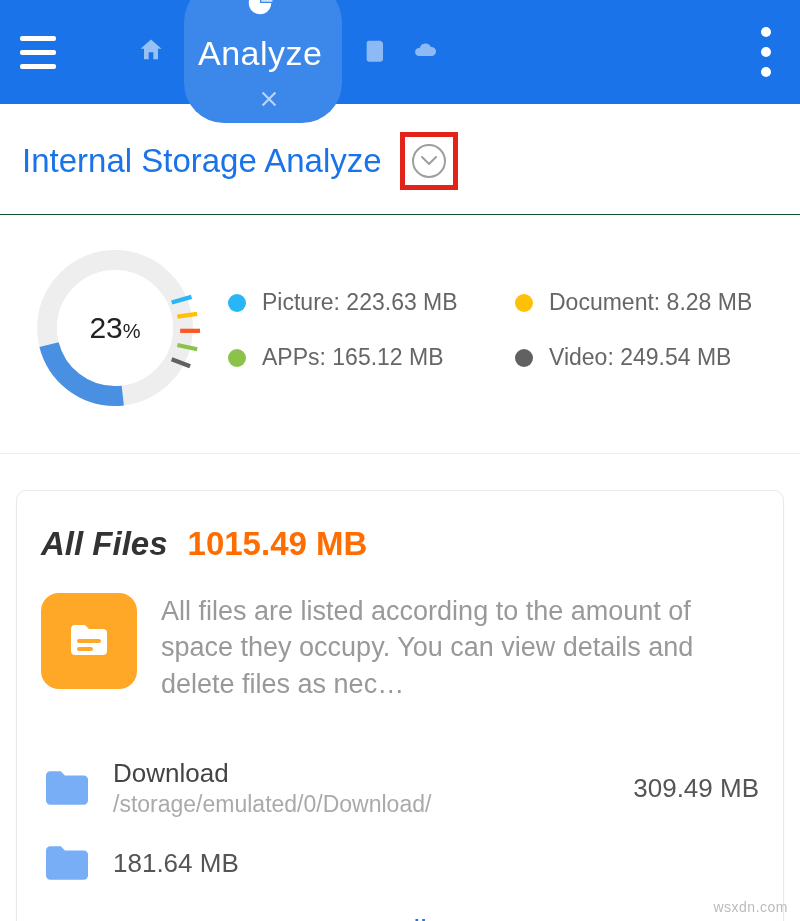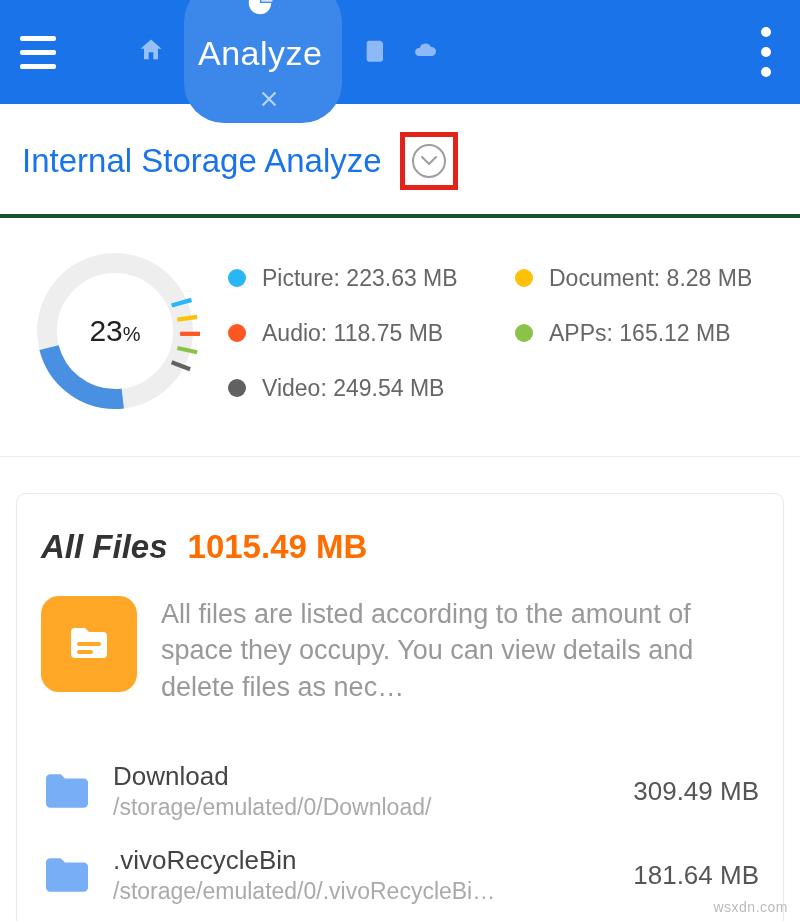--- a/index.html
+++ b/index.html
@@ -13,21 +13,21 @@
   .analyze-chip { display: flex; align-items: center; background: #3b87ea; border-radius: 40px; padding: 6px 20px 6px 14px; gap: 12px; margin-left: 6px; flex-direction: column; }
   .analyze-chip .chip-icon { color: #fff; }
   .analyze-chip .chip-label { color: #fff; font-size: 34px; font-weight: 400; letter-spacing: 0.5px; }
   .analyze-chip .chip-close { color: rgba(255,255,255,0.65); font-size: 28px; margin-left: 18px; }
   .sd-icon, .cloud-icon { color: rgba(255,255,255,0.5); margin-left: 8px; }
   .spacer { flex: 1; }
   .kebab { width: 40px; height: 60px; display: flex; flex-direction: column; align-items: center; justify-content: center; gap: 10px; }
   .kebab span { width: 10px; height: 10px; background: #fff; border-radius: 50%; }
 
   
-  .title-row { display: flex; align-items: center; padding: 28px 22px 24px; gap: 18px; border-bottom: 4px solid #14532d; }
+  .title-row { display: flex; align-items: center; padding: 28px 22px 24px; gap: 18px; border-bottom: 1px solid #14532d; }
   .title-text { color: #1a73e8; font-size: 33px; font-weight: 400; }
   .chevron-box { border: 5px solid #e2231a; width: 58px; height: 58px; display: flex; align-items: center; justify-content: center; }
   .chevron-circle { width: 34px; height: 34px; border: 2px solid #9e9e9e; border-radius: 50%; display: flex; align-items: center; justify-content: center; }
   .chevron-circle svg { display: block; }
 
   
   .summary { display: flex; padding: 28px 8px 40px 20px; gap: 18px; border-bottom: 1px solid #eee; }
   .donut-wrap { width: 190px; height: 170px; display: flex; align-items: center; justify-content: center; position: relative; }
   .donut-wrap svg { display: block; }
   .donut-center { position: absolute; top: 50%; left: 50%; transform: translate(-50%, -50%); font-size: 30px; font-weight: 500; color: #222; }
@@ -140,24 +140,20 @@
   <div class="legend">
     <div class="legend-item">
         <span class="dot" style="background:#29b6f6"></span>
         <span>Picture: 223.63 MB</span>
       </div>
     <div class="legend-item">
         <span class="dot" style="background:#ffc107"></span>
         <span>Document: 8.28 MB</span>
       </div>
     <div class="legend-item">
-        <span class="dot" style="background:#ff5722"></span>
-        <span>Audio: 118.75 MB</span>
-      </div>
-    <div class="legend-item">
         <span class="dot" style="background:#8bc34a"></span>
         <span>APPs: 165.12 MB</span>
       </div>
     <div class="legend-item">
         <span class="dot" style="background:#616161"></span>
         <span>Video: 249.54 MB</span>
       </div>
   </div>
 </div>
 
@@ -189,24 +185,20 @@
       <div class="file-path">/storage/emulated/0/Download/</div>
     </div>
     <div class="file-size">309.49 MB</div>
   </div>
 
   <div class="file-row">
     <div class="file-icon">
       <svg width="52" height="42" viewBox="0 0 24 20" fill="#78aef5">
           <path d="M2 4a2 2 0 0 1 2-2h5l2 2h9a2 2 0 0 1 2 2v10a2 2 0 0 1-2 2H4a2 2 0 0 1-2-2V4z"></path>
         </svg>
-    </div>
-    <div class="file-meta">
-      <div class="file-name">.vivoRecycleBin</div>
-      <div class="file-path">/storage/emulated/0/.vivoRecycleBi…</div>
     </div>
     <div class="file-size">181.64 MB</div>
   </div>
 
   <div class="details-link">
     <a href="#">
       <span>Details</span>
       <span>
         
       </span>

